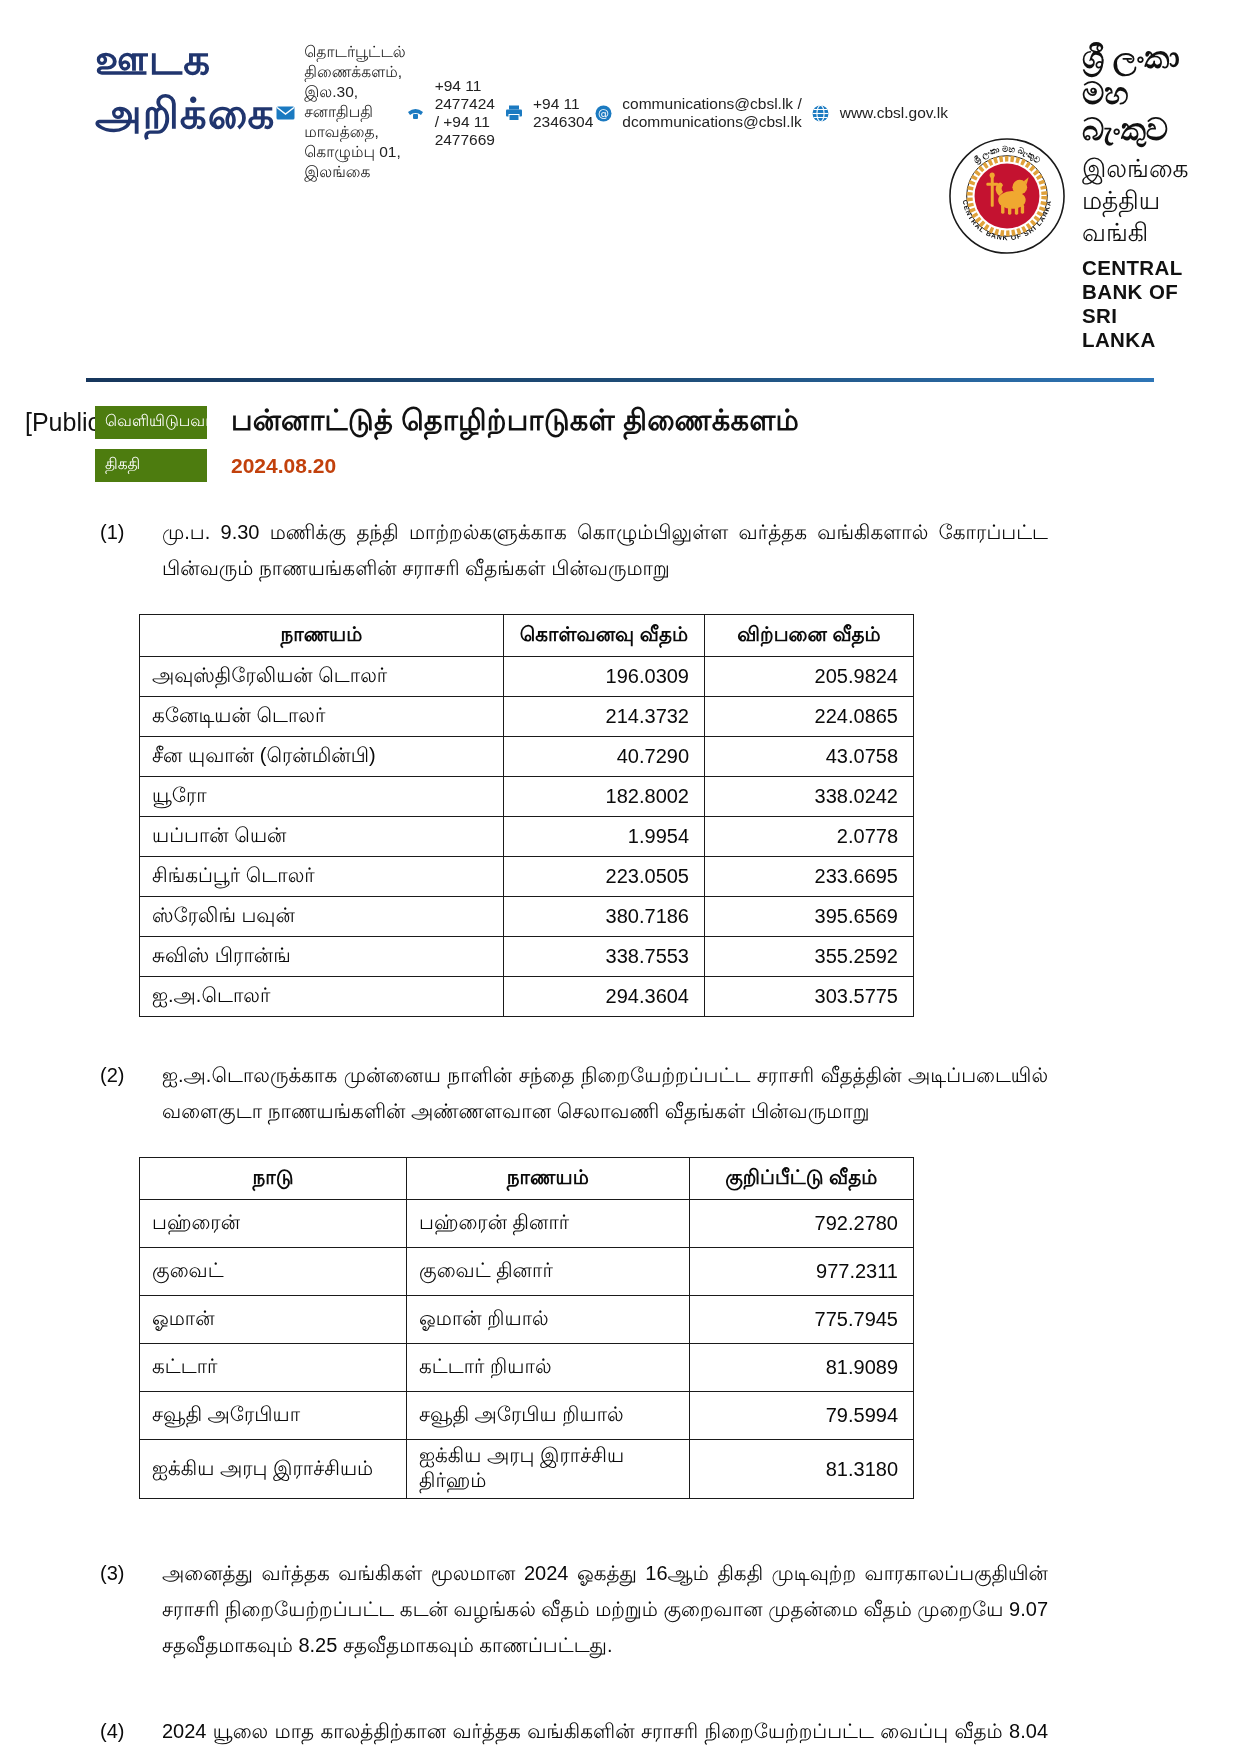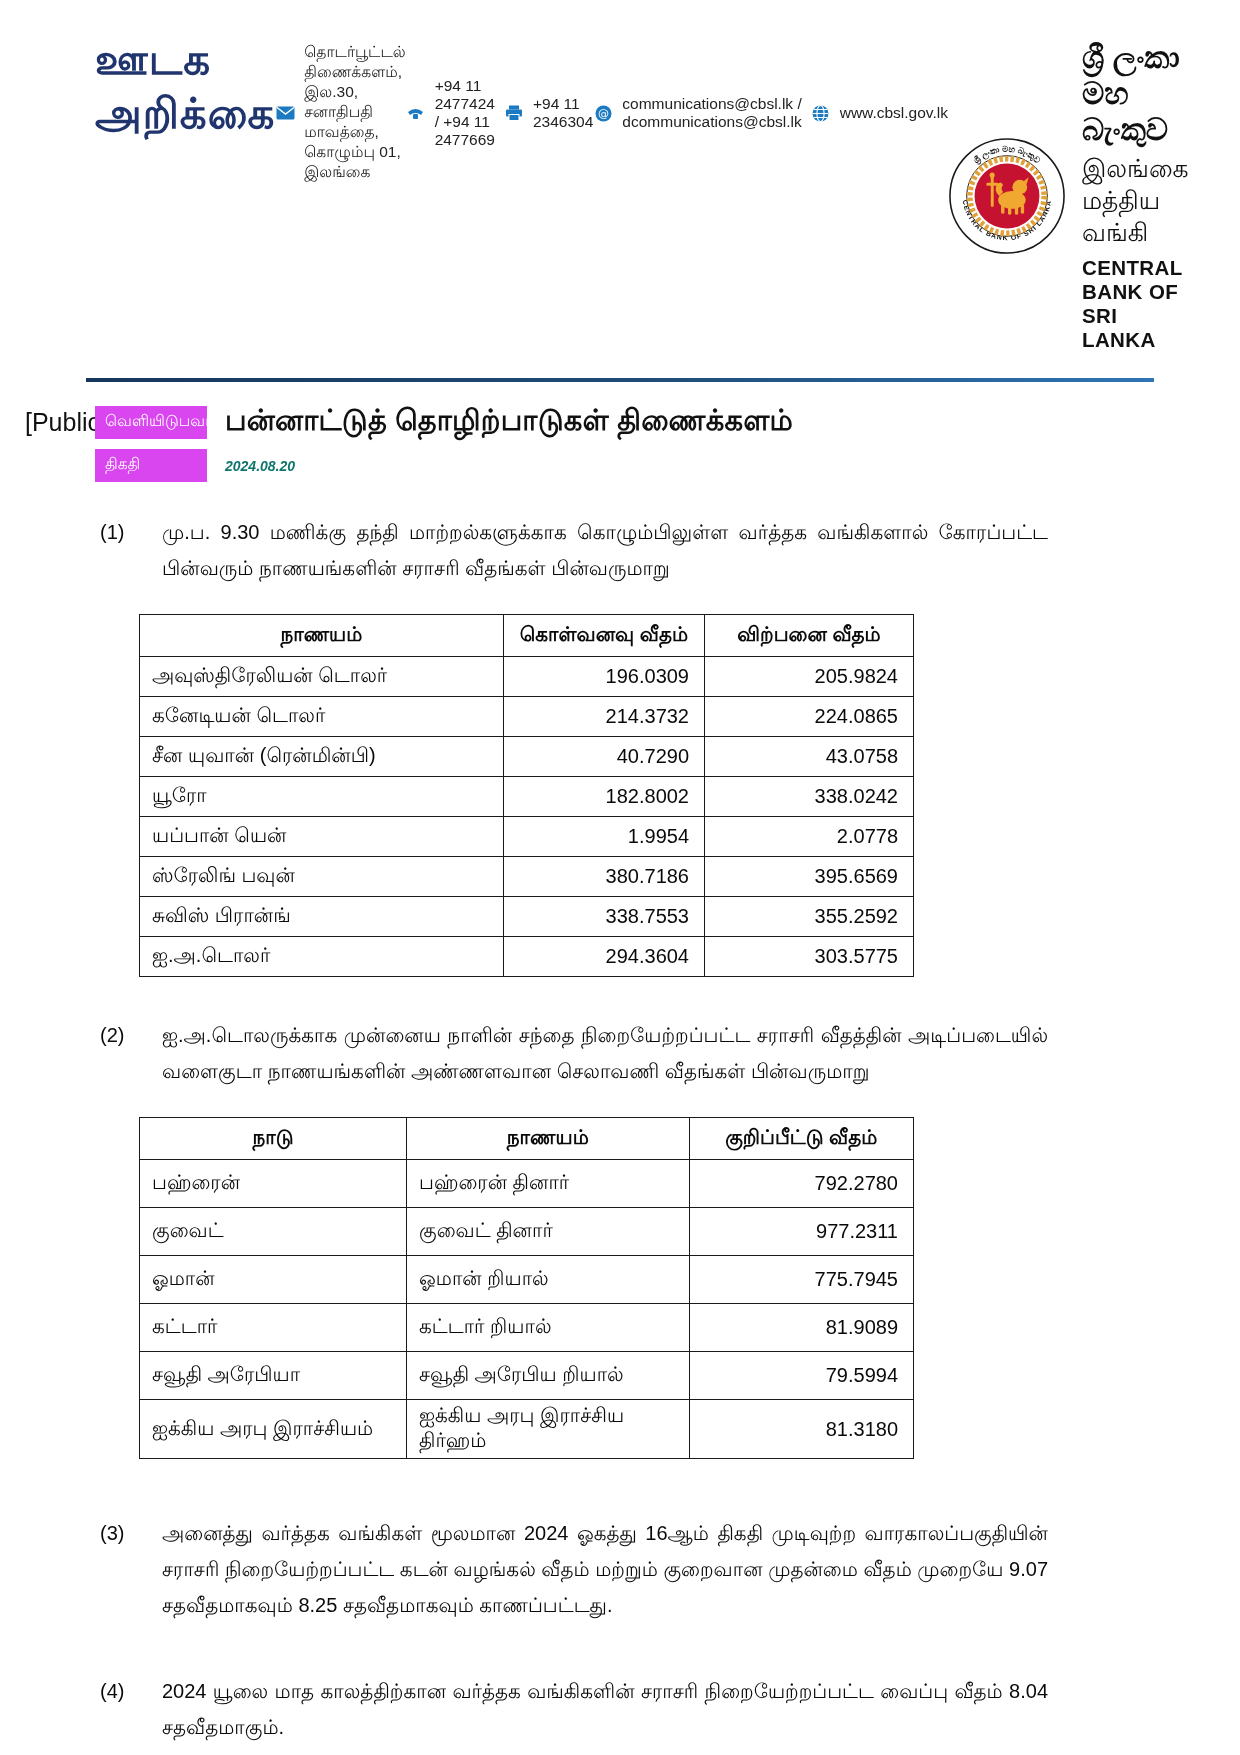--- a/index.html
+++ b/index.html
@@ -29,24 +29,24 @@
   .bank-ta { font-size:25px; color:#111; }
   .bank-en { font-size:20.5px; font-weight:bold; color:#111; letter-spacing:.4px; }
 
   .rule { width:1068px; height:4px; margin:26px 0 0 86px;
           background:linear-gradient(to right,#16365c 0%,#1f4e79 55%,#2e75b6 100%); }
 
   
   .meta { margin:22px 0 0 25px; }
   .meta-row { display:flex; align-items:center; margin-top:8px; }
   .public-label { width:70px; font-size:25px; color:#111; }
-  .badge { width:112px; background:#d946ef; color:#fff; font-size:15.5px;
-           padding:6px 8px 7px 10px; margin-right:18px; }
+  .badge { width:112px; background:#4d7c0f; color:#fff; font-size:15.5px;
+           padding:6px 8px 7px 10px; margin-right:24px; }
   .issuer { font-size:29px; font-weight:bold; color:#111; letter-spacing:.2px; }
-  .date-value { font-size:14px; font-weight:bold; color:#0f766e;font-style:italic; }
+  .date-value { font-size:21px; font-weight:bold; color:#c2410c; }
 
   
   .content { width:948px; margin-left:100px; }
   .para { display:flex; font-size:20px; line-height:36px; color:#0a0a0a; }
   .para .pnum { width:62px; flex:0 0 auto; }
   .para .ptext { flex:1; text-align:justify; }
   .p1 { margin-top:32px; }
   .p2 { margin-top:40px; }
   .p3 { margin-top:56px; }
   .p4 { margin-top:50px; }
@@ -224,20 +224,25 @@
             <td>யூரோ</td>
             <td>182.8002</td>
             <td>338.0242</td>
           </tr>
           <tr>
             <td>யப்பான் யென்</td>
             <td>1.9954</td>
             <td>2.0778</td>
           </tr>
           <tr>
+            <td>சிங்கப்பூர் டொலர்</td>
+            <td>223.0505</td>
+            <td>233.6695</td>
+          </tr>
+          <tr>
             <td>ஸ்ரேலிங் பவுன்</td>
             <td>380.7186</td>
             <td>395.6569</td>
           </tr>
           <tr>
             <td>சுவிஸ் பிரான்ங்</td>
             <td>338.7553</td>
             <td>355.2592</td>
           </tr>
           <tr>

